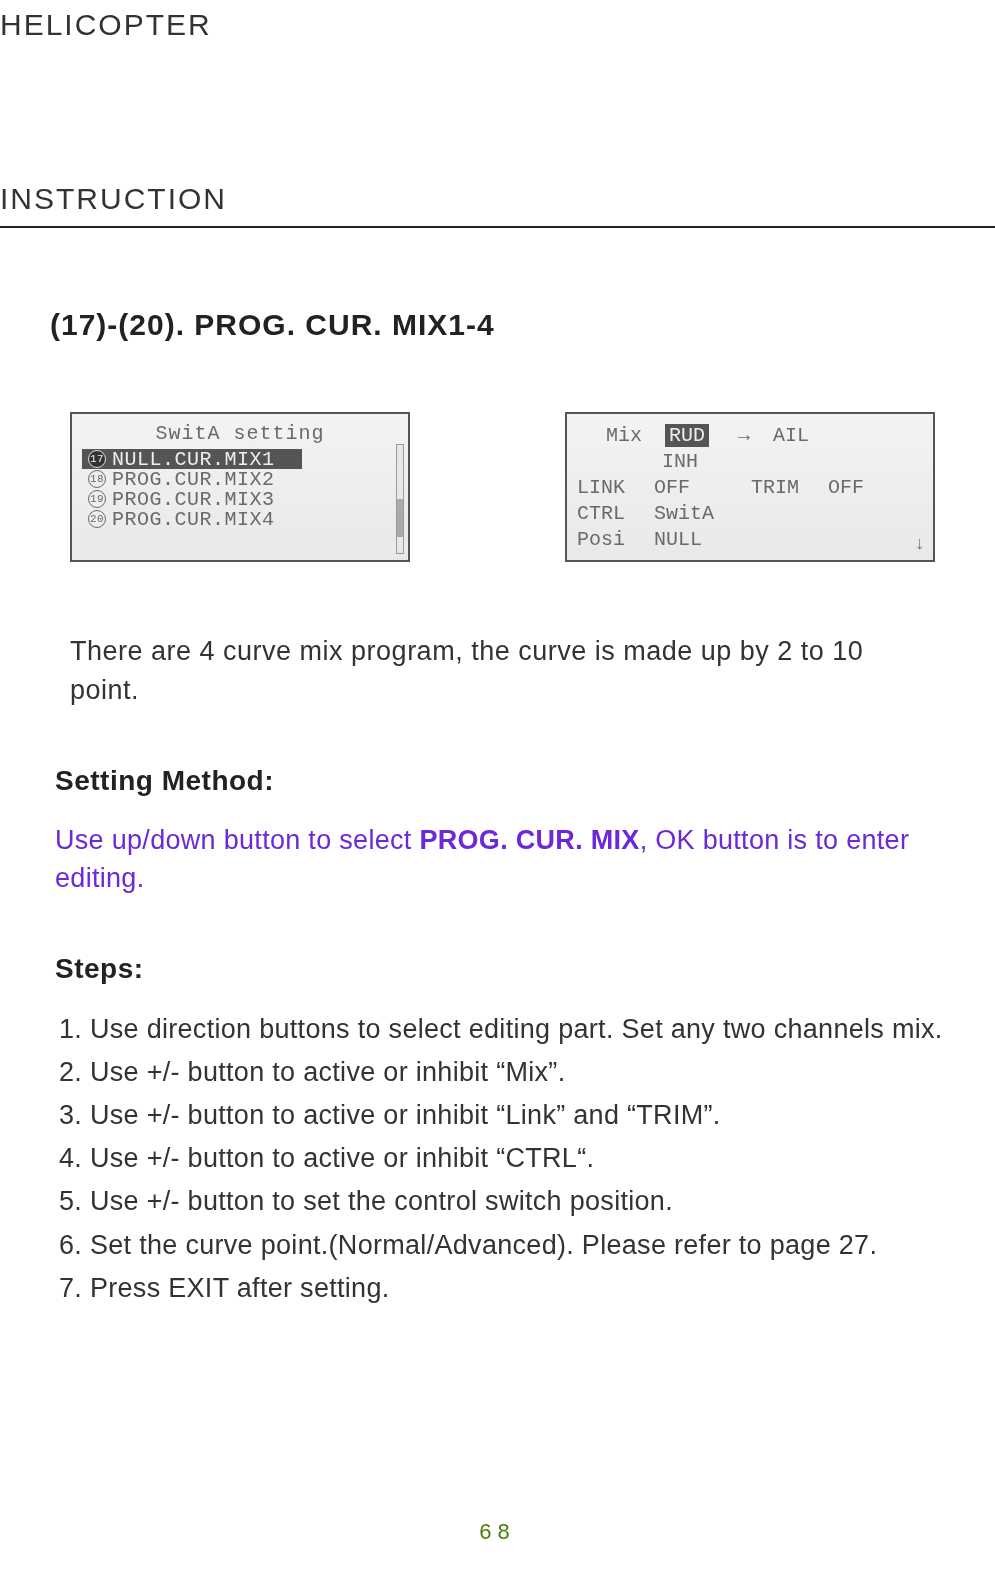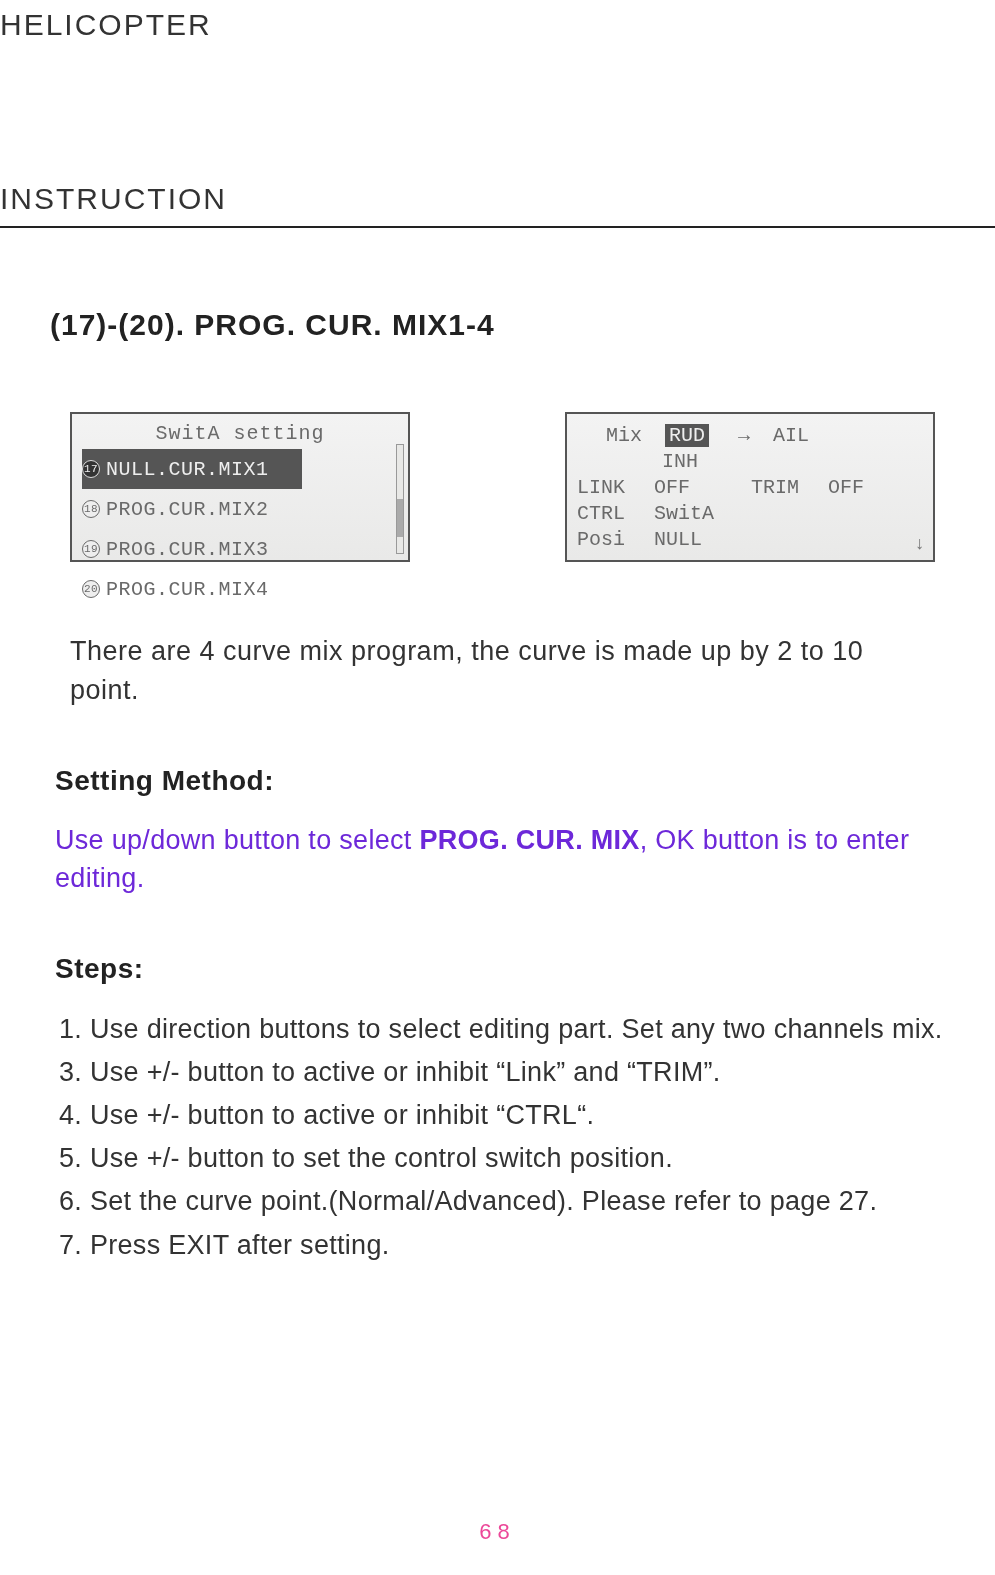--- a/index.html
+++ b/index.html
@@ -59,22 +59,22 @@
   }
   .lcd-title {
     text-align: center;
     letter-spacing: 1px;
     margin-bottom: 4px;
     font-size: 20px;
   }
   .menu-row {
     display: flex;
     align-items: center;
-    height: 40px;
-    padding-left: 0;
+    height: 20px;
+    padding-left: 6px;
     letter-spacing: 0.5px;
   }
   .menu-row .idx {
     display: inline-flex;
     align-items: center;
     justify-content: center;
     width: 18px;
     height: 18px;
     border: 1.5px solid #6a6a6a;
     border-radius: 50%;
@@ -164,21 +164,21 @@
     padding-left: 52px;
     margin: 4px;
   }
   .page-num {
     position: absolute;
     bottom: 30px;
     left: 0; right: 0;
     text-align: center;
     font-size: 22px;
     letter-spacing: 6px;
-    color: #ec4899;
+    color: #4d7c0f;
   }
   .bold { font-weight: bold; }
 </style>
 </head>
 <body>
 
 <div class="page">
 
   <div class="header">
     <span>HELICOPTER</span>
@@ -250,20 +250,21 @@
   <div class="subhead">Setting Method:</div>
 
   <div class="para">
     <span>Use up/down button to select </span><span class="bold">PROG. CUR. MIX</span><span>, OK button  is to enter editing.</span>
   </div>
 
   <div class="subhead">Steps:</div>
 
   <div class="steps">
     <p class="step">1. Use direction buttons to select editing part. Set any two channels mix.</p>
+    <p class="step">2. Use +/- button to active or inhibit “Mix”.</p>
     <p class="step">3. Use +/- button to active or inhibit “Link” and “TRIM”.</p>
     <p class="step">4. Use +/- button to active or inhibit  “CTRL“.</p>
     <p class="step">5. Use +/- button to set the control switch position.</p>
     <p class="step">6. Set the curve point.(Normal/Advanced). Please refer to page 27.</p>
     <p class="step">7. Press EXIT after setting.</p>
   </div>
 
   <div class="page-num">68</div>
 
 </div>

